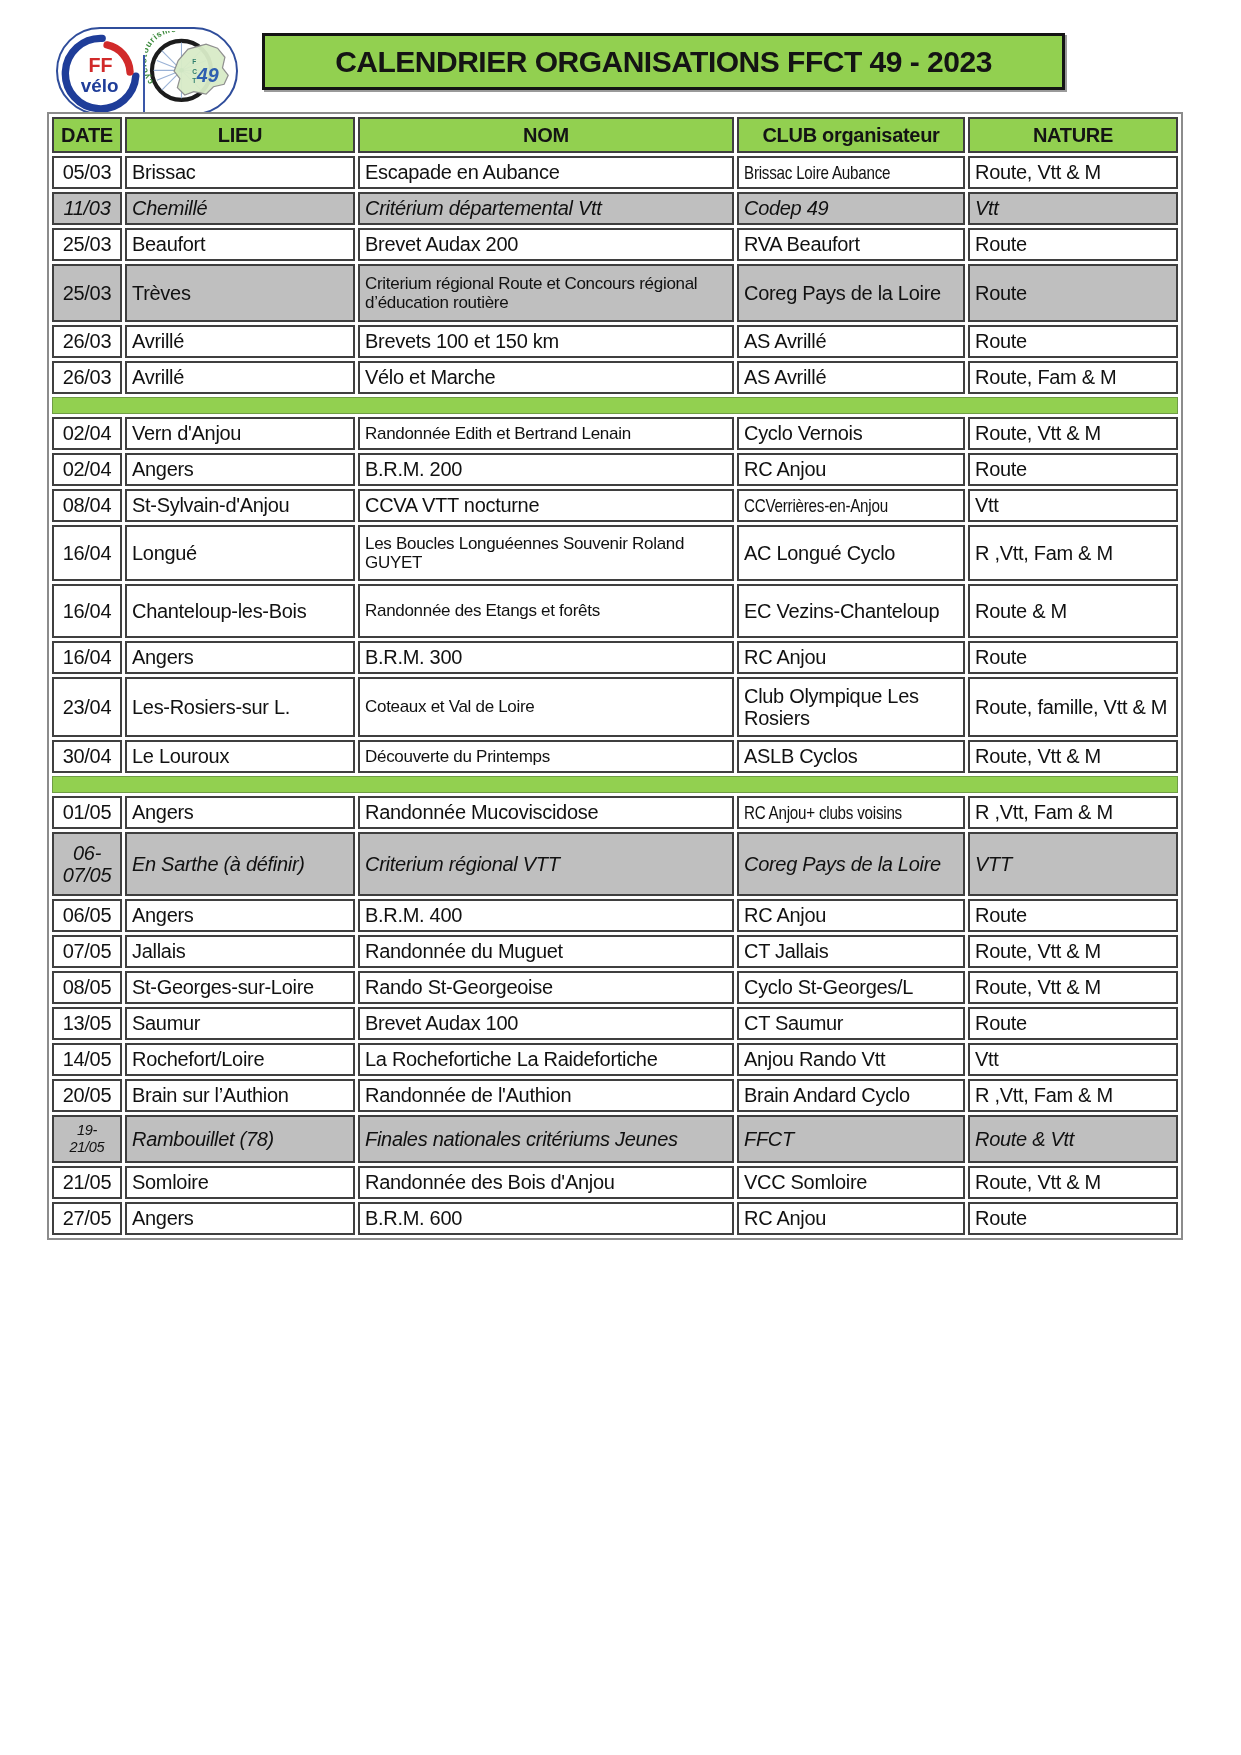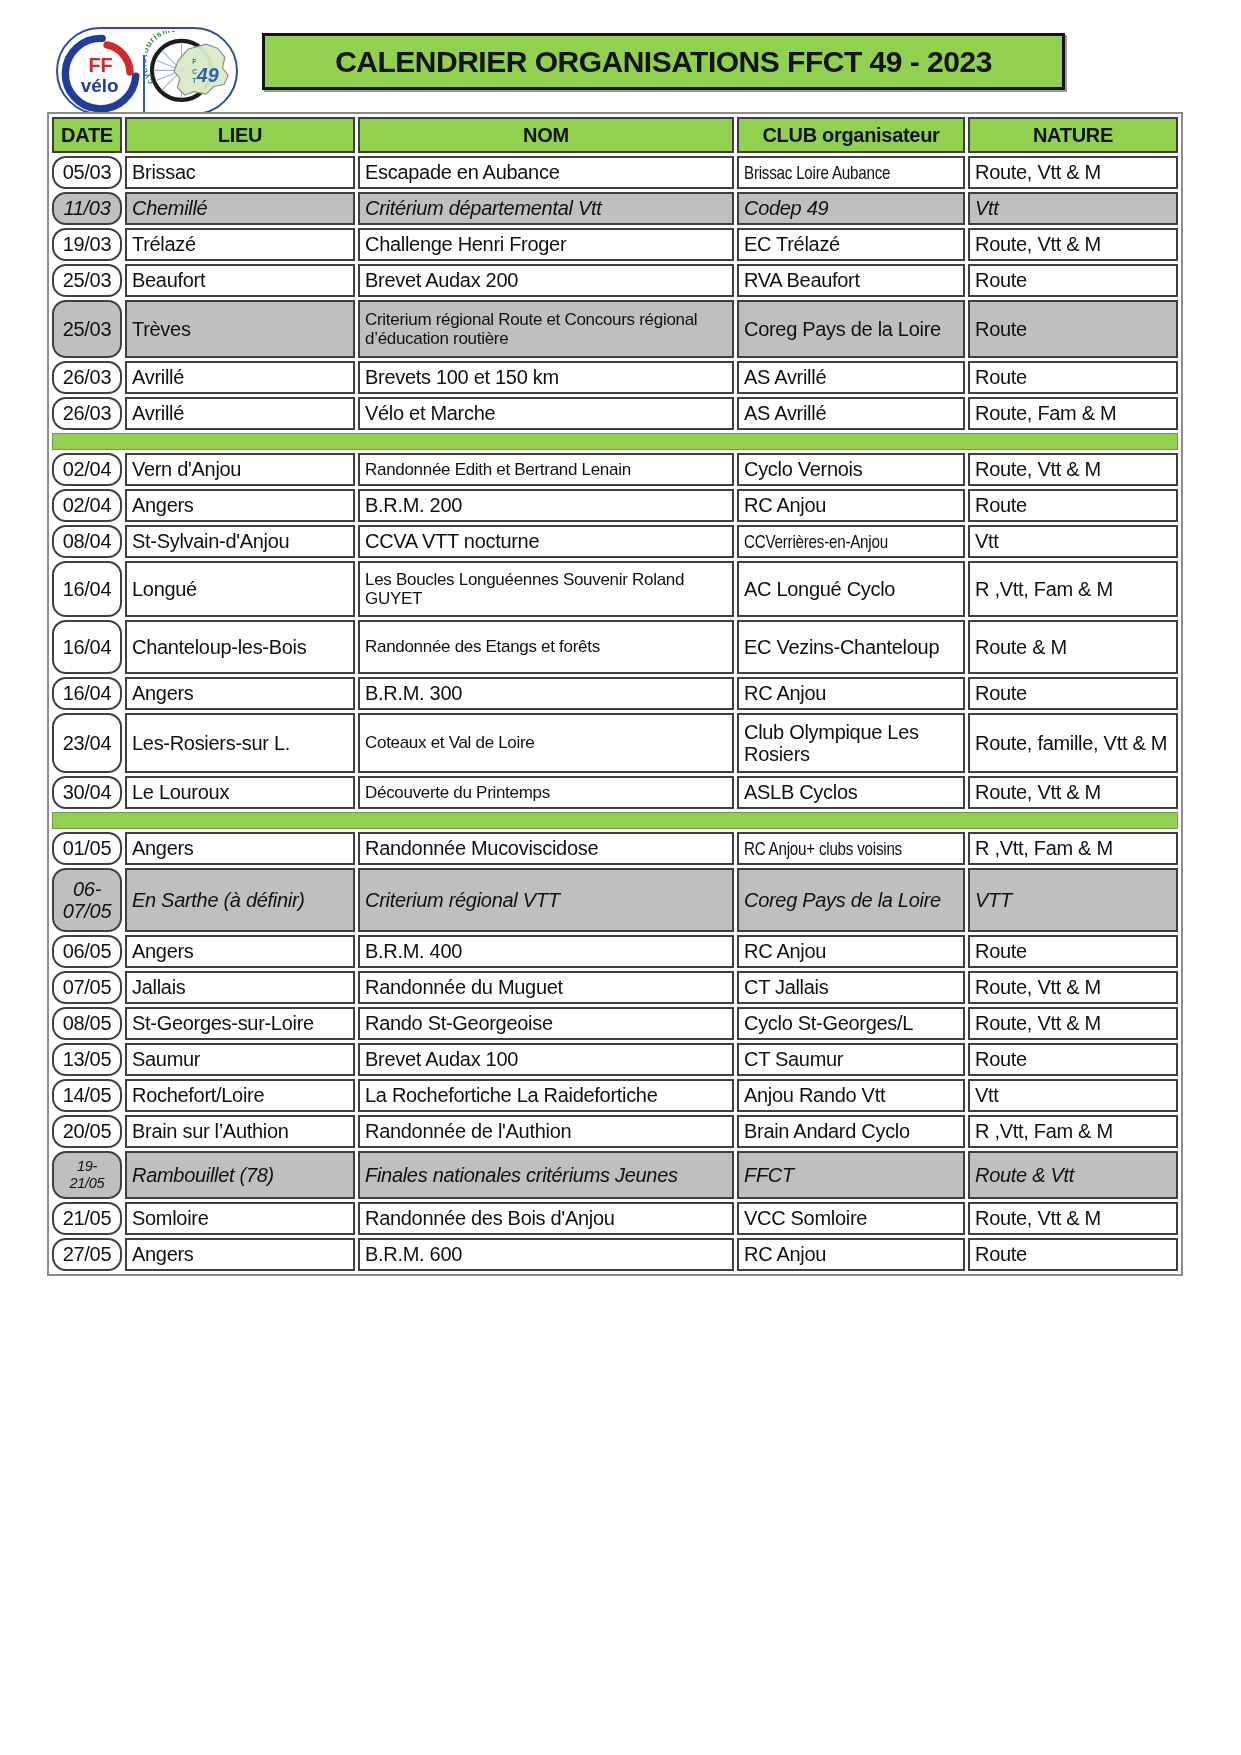--- a/index.html
+++ b/index.html
@@ -42,21 +42,21 @@
     font-size:20px;line-height:1.12;letter-spacing:-0.3px;
     overflow:hidden;
   }
   .doc-table th{
     background:var(--green);height:36px;font-size:20px;font-weight:bold;
     text-align:center;color:#141414;
   }
   .doc-table td{height:33px;background:#fff;}
   tr.gray td{background:var(--gray);}
   tr.italic td{font-style:italic;}
-  td.col-date{text-align:center;white-space:pre-line;font-size:20px;border-radius:14px;}
+  td.col-date{text-align:center;white-space:pre-line;font-size:20px;}
   td.small{font-size:17px;}
   td.small-date{font-size:14.5px;line-height:1.15;}
   .cond{display:inline-block;transform:scaleX(0.8);transform-origin:left center;white-space:nowrap;font-size:19px;}
   tr.sep-row td.sep-cell{
     background:var(--green);height:17px;border:1.5px solid #6f9c45;padding:0;
   }
   
   .footer-note{
     position:absolute;left:50px;top:1772px;
     font-family:"DejaVu Sans",sans-serif;
@@ -138,27 +138,20 @@
         <td class="col-nature"><span>Route, Vtt &amp; M</span></td>
       </tr>
       <tr class="gray italic">
         <td class="col-date"><span>11/03</span></td>
         <td class="col-lieu"><span>Chemillé</span></td>
         <td class="col-nom"><span>Critérium départemental Vtt</span></td>
         <td class="col-club"><span>Codep 49</span></td>
         <td class="col-nature"><span>Vtt</span></td>
       </tr>
       <tr class="">
-        <td class="col-date"><span>19/03</span></td>
-        <td class="col-lieu"><span>Trélazé</span></td>
-        <td class="col-nom"><span>Challenge Henri Froger</span></td>
-        <td class="col-club"><span>EC Trélazé</span></td>
-        <td class="col-nature"><span>Route, Vtt &amp; M</span></td>
-      </tr>
-      <tr class="">
         <td class="col-date"><span>25/03</span></td>
         <td class="col-lieu"><span>Beaufort</span></td>
         <td class="col-nom"><span>Brevet Audax 200</span></td>
         <td class="col-club"><span>RVA Beaufort</span></td>
         <td class="col-nature"><span>Route</span></td>
       </tr>
       <tr class="gray " style="height: 58px;">
         <td class="col-date"><span>25/03</span></td>
         <td class="col-lieu"><span>Trèves</span></td>
         <td class="col-nom small"><span>Criterium régional Route et Concours régional d’éducation routière</span></td>

